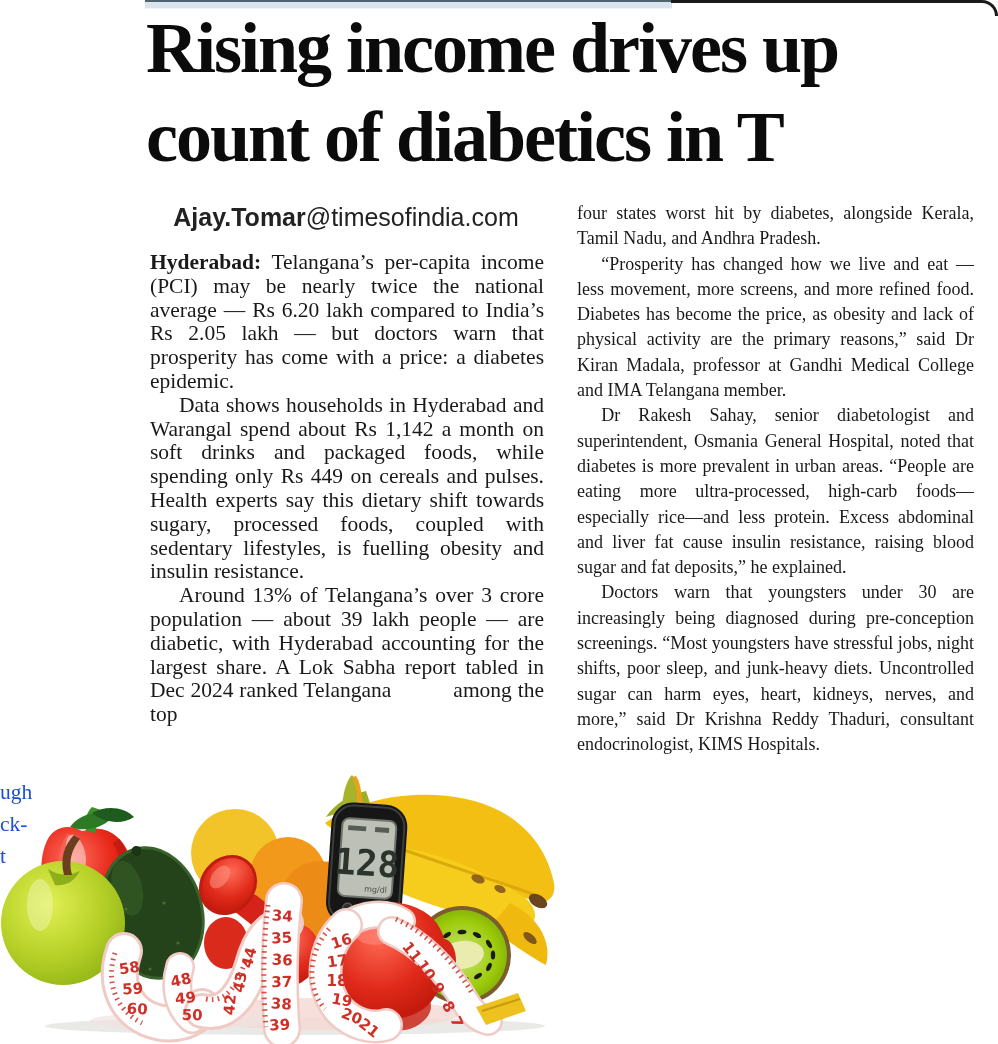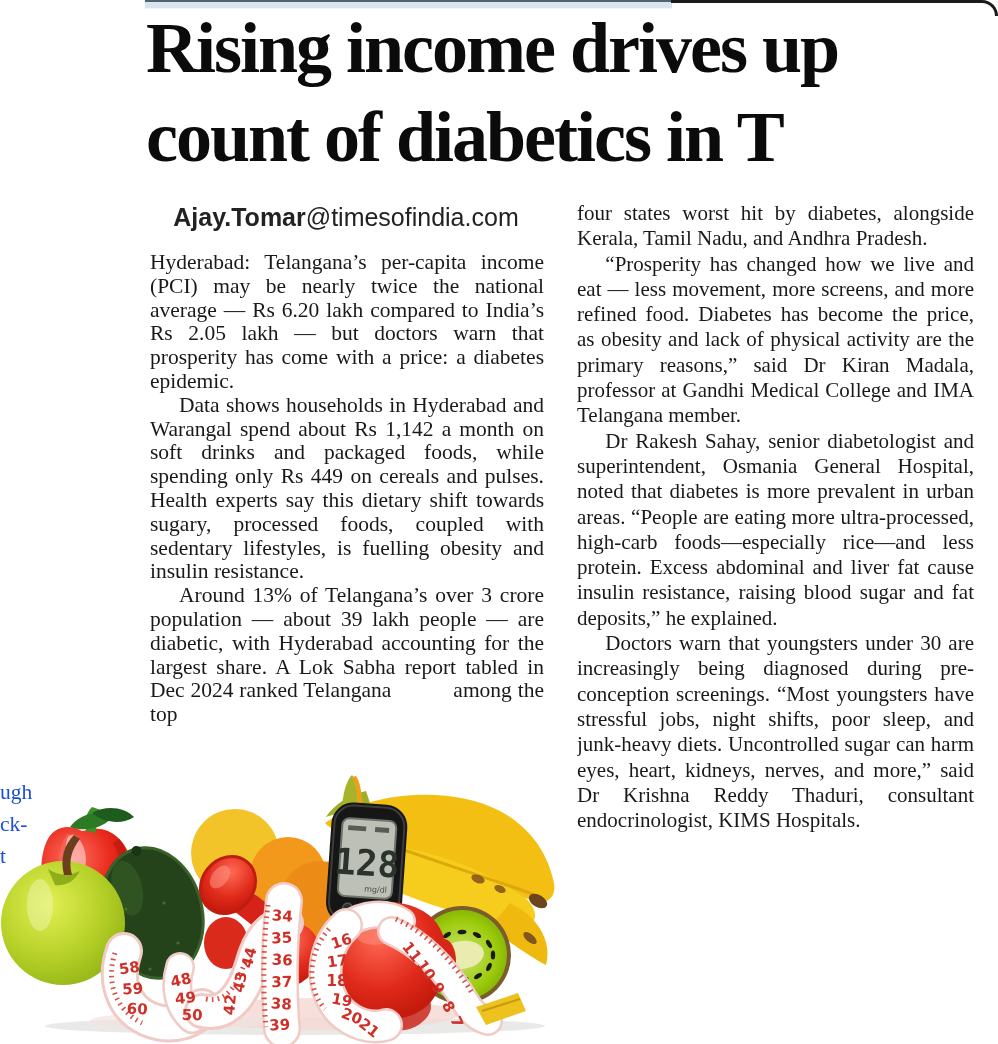--- a/index.html
+++ b/index.html
@@ -22,22 +22,22 @@
           font-family:"Liberation Sans", sans-serif;font-size:25px;color:#222;}
   .byline b{font-weight:700;}
 
   .col{position:absolute;text-align:justify;font-family:"Liberation Serif", serif;
        color:#191919;overflow:hidden;}
   .col p{margin:0;}
   .col p.ind{text-indent:1.35em;}
   .col-left{left:150px;top:251px;width:394px;height:532px;
             font-size:21.5px;line-height:23.8px;}
   .col-right{left:577px;top:201px;width:397px;height:815px;
-             font-size:21px;line-height:25.3px;}
-  .lead-in{font-weight:400;}
+             font-size:18px;line-height:25.3px;}
+  .lead-in{font-weight:700;}
   .wrapgap{display:inline-block;width:62px;height:1px;}
 
   .margin-frag{position:absolute;left:0;top:776px;width:42px;
                font-family:"Liberation Serif", serif;font-size:21.5px;line-height:32px;
                color:#1d4ed8;}
 
   .photo{position:absolute;left:30px;top:783px;width:530px;height:255px;overflow:visible;}
 </style>
 </head>
 <body>

